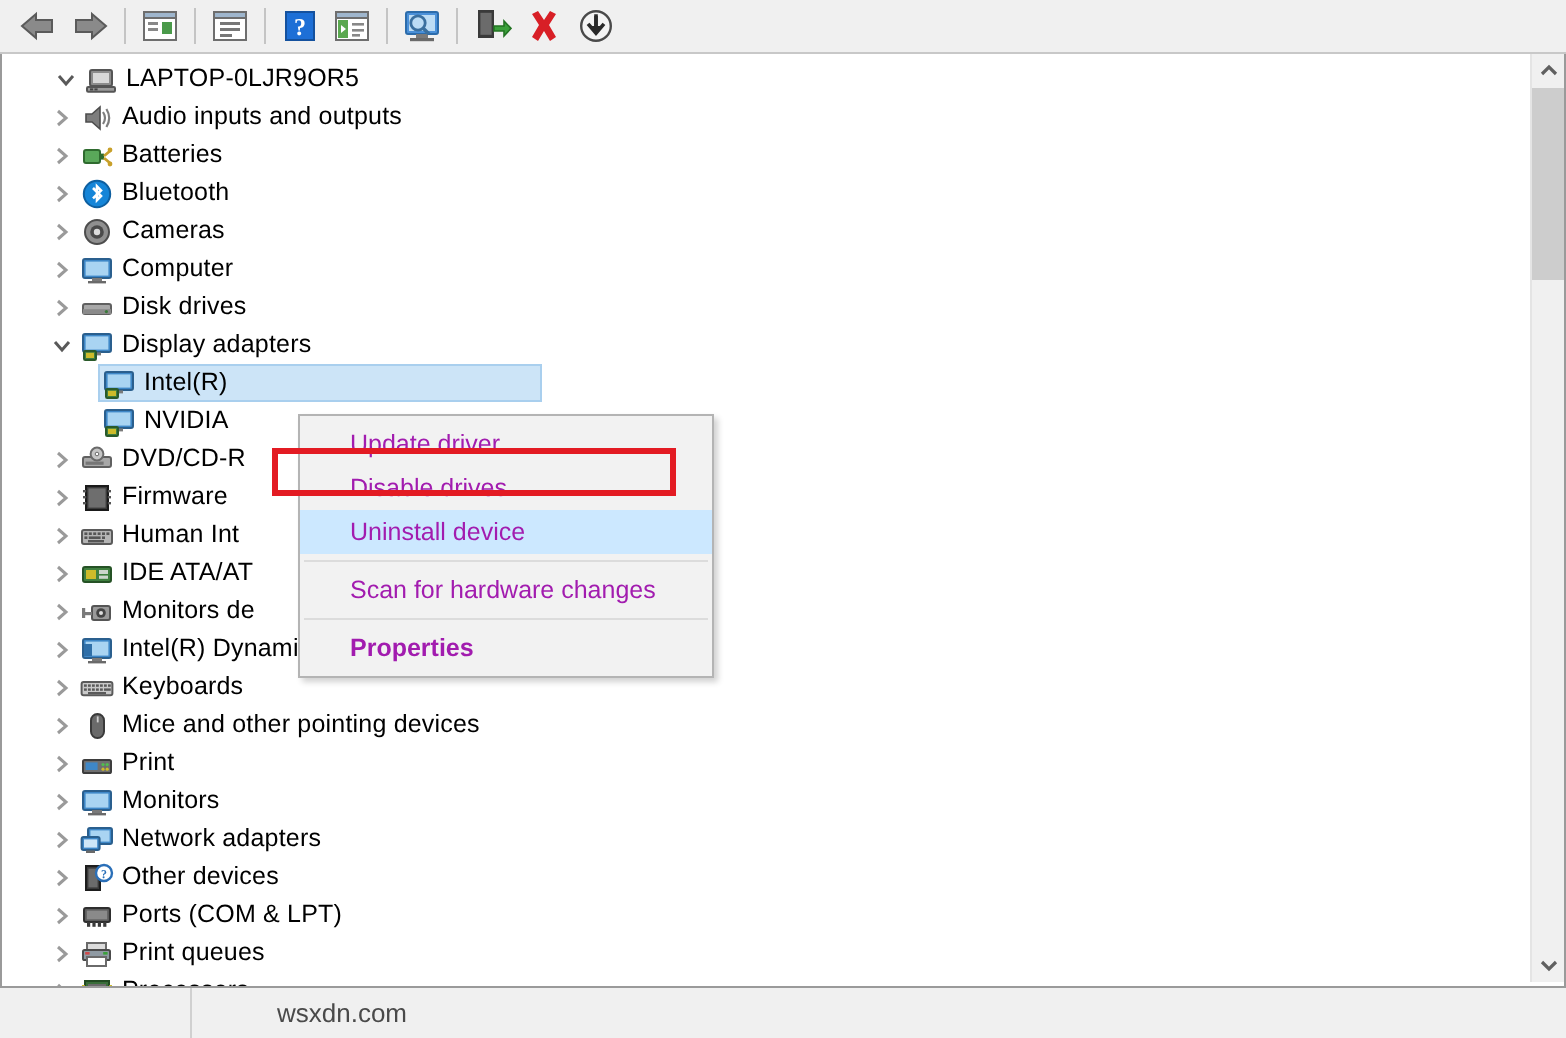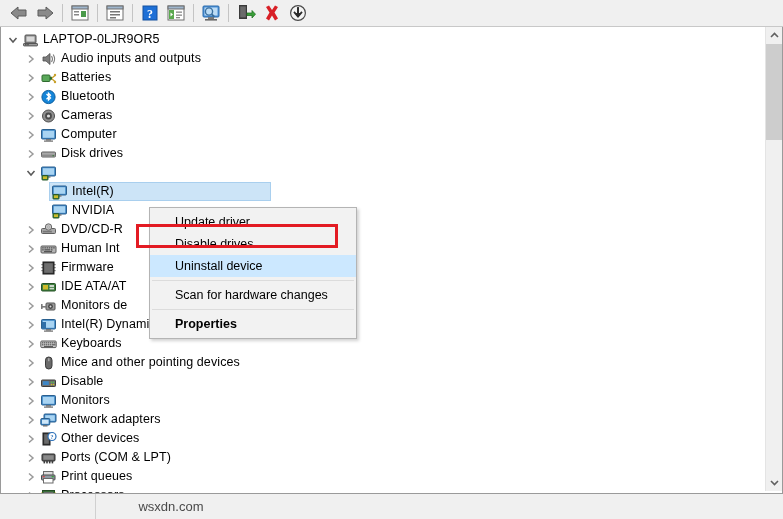--- a/index.html
+++ b/index.html
@@ -77,21 +77,21 @@
     flex: 0 0 18px;
     margin-right: 4px;
     display: flex; align-items: center; justify-content: center;
   }
   .tlabel {
     font-size: 12.5px;
     line-height: 19px;
     color: #000;
     letter-spacing: 0.1px;
   }
-  .lvl0 { padding-left: 4px; }
+  .lvl0 { padding-left: 24px; }
   .lvl1 { padding-left: 22px; }
   .lvl2 { padding-left: 33px; }
 
   .tnode.selected .selbg {
     position: absolute;
     left: 48px;
     top: 0;
     height: 19px;
     background: #cce4f7;
     border: 1px solid #a9cfee;
@@ -139,21 +139,21 @@
     box-shadow: 2px 2px 3px rgba(0,0,0,0.18);
     padding: 3px 0 3px 0;
     box-sizing: border-box;
     z-index: 30;
   }
   .mi {
     height: 22px;
     line-height: 22px;
     padding-left: 25px;
     font-size: 12.5px;
-    color: #000000;
+    color: #a21caf;
     white-space: nowrap;
     position: relative;
   }
   .mi.bold { font-weight: bold; }
   .mi.hl {
     background: #cce8ff;
   }
   .msep {
     height: 1px;
     background: #dcdcdc;
@@ -420,20 +420,21 @@
         </span>
         <span class="ticon">
           <svg width="17" height="16" viewBox="0 0 17 16">
             <rect x="1.5" y="2" width="14" height="9" rx="1" fill="#3e87c7" stroke="#2a5f8e"></rect>
             <rect x="2.8" y="3.2" width="11.4" height="6.6" fill="#a9d4f2"></rect>
             <rect x="7" y="11.2" width="3.5" height="1.5" fill="#7a7a7a"></rect>
             <rect x="2" y="10.5" width="6" height="4.5" rx="0.6" fill="#3f7f3f" stroke="#2a5a2a"></rect>
             <rect x="3" y="11.4" width="4" height="2.6" fill="#cdbb2a"></rect>
           </svg>
         </span>
+        <span class="tlabel">Display adapters</span>
       </div>
       <div class="tnode lvl2 selected">
         <div class="selbg" style="width: 222px;"></div>
         <span class="tw"></span>
         <span class="ticon">
           <svg width="17" height="16" viewBox="0 0 17 16">
             <rect x="1.5" y="2" width="14" height="9" rx="1" fill="#3e87c7" stroke="#2a5f8e"></rect>
             <rect x="2.8" y="3.2" width="11.4" height="6.6" fill="#a9d4f2"></rect>
             <rect x="7" y="11.2" width="3.5" height="1.5" fill="#7a7a7a"></rect>
             <rect x="2" y="10.5" width="6" height="4.5" rx="0.6" fill="#3f7f3f" stroke="#2a5a2a"></rect>
@@ -463,20 +464,40 @@
         </span>
         <span class="ticon">
           <svg width="17" height="16" viewBox="0 0 17 16">
             <rect x="1.5" y="6.5" width="14" height="5" rx="1" fill="#a8a8a8" stroke="#606060"></rect>
             <rect x="2.8" y="8.8" width="9" height="1.6" fill="#767676"></rect>
             <circle cx="8.5" cy="5" r="3.2" fill="#c5c5c5" stroke="#6a6a6a"></circle>
             <circle cx="8.5" cy="5" r="0.9" fill="#ffffff" stroke="#6a6a6a" stroke-width="0.5"></circle>
           </svg>
         </span>
         <span class="tlabel">DVD/CD-R</span>
+      </div>
+      <div class="tnode lvl1">
+        <span class="tw">
+          <svg width="10" height="10" viewBox="0 0 10 10">
+            <path d="M3 1.5 L7 5 L3 8.5" fill="none" stroke="#9a9a9a" stroke-width="1.5"></path>
+          </svg>
+        </span>
+        <span class="ticon">
+          <svg width="17" height="16" viewBox="0 0 17 16">
+            <rect x="3" y="2" width="11" height="12" fill="#3a3a3a" stroke="#1a1a1a"></rect>
+            <rect x="4.2" y="3.2" width="8.6" height="9.6" fill="#6e6e6e"></rect>
+            <rect x="1.5" y="4" width="1.6" height="1.2" fill="#555"></rect>
+            <rect x="1.5" y="7" width="1.6" height="1.2" fill="#555"></rect>
+            <rect x="1.5" y="10" width="1.6" height="1.2" fill="#555"></rect>
+            <rect x="13.9" y="4" width="1.6" height="1.2" fill="#555"></rect>
+            <rect x="13.9" y="7" width="1.6" height="1.2" fill="#555"></rect>
+            <rect x="13.9" y="10" width="1.6" height="1.2" fill="#555"></rect>
+          </svg>
+        </span>
+        <span class="tlabel">Firmware</span>
       </div>
       <div class="tnode lvl1">
         <span class="tw">
           <svg width="10" height="10" viewBox="0 0 10 10">
             <path d="M3 1.5 L7 5 L3 8.5" fill="none" stroke="#9a9a9a" stroke-width="1.5"></path>
           </svg>
         </span>
         <span class="ticon">
           <svg width="17" height="16" viewBox="0 0 17 16">
             <rect x="1" y="5" width="15" height="7" rx="1" fill="#b5b5b5" stroke="#5a5a5a"></rect>
@@ -486,40 +507,20 @@
             <rect x="8.8" y="6.2" width="1.5" height="1.3" fill="#555"></rect>
             <rect x="11" y="6.2" width="1.5" height="1.3" fill="#555"></rect>
             <rect x="13.2" y="6.2" width="1.5" height="1.3" fill="#555"></rect>
             <rect x="2.2" y="8.2" width="1.5" height="1.3" fill="#555"></rect>
             <rect x="4.4" y="8.2" width="5.9" height="1.3" fill="#555"></rect>
             <rect x="11" y="8.2" width="1.5" height="1.3" fill="#555"></rect>
             <rect x="4" y="10" width="8" height="1.2" fill="#555"></rect>
           </svg>
         </span>
         <span class="tlabel">Human Int</span>
-      </div>
-      <div class="tnode lvl1">
-        <span class="tw">
-          <svg width="10" height="10" viewBox="0 0 10 10">
-            <path d="M3 1.5 L7 5 L3 8.5" fill="none" stroke="#9a9a9a" stroke-width="1.5"></path>
-          </svg>
-        </span>
-        <span class="ticon">
-          <svg width="17" height="16" viewBox="0 0 17 16">
-            <rect x="3" y="2" width="11" height="12" fill="#3a3a3a" stroke="#1a1a1a"></rect>
-            <rect x="4.2" y="3.2" width="8.6" height="9.6" fill="#6e6e6e"></rect>
-            <rect x="1.5" y="4" width="1.6" height="1.2" fill="#555"></rect>
-            <rect x="1.5" y="7" width="1.6" height="1.2" fill="#555"></rect>
-            <rect x="1.5" y="10" width="1.6" height="1.2" fill="#555"></rect>
-            <rect x="13.9" y="4" width="1.6" height="1.2" fill="#555"></rect>
-            <rect x="13.9" y="7" width="1.6" height="1.2" fill="#555"></rect>
-            <rect x="13.9" y="10" width="1.6" height="1.2" fill="#555"></rect>
-          </svg>
-        </span>
-        <span class="tlabel">Firmware</span>
       </div>
       <div class="tnode lvl1">
         <span class="tw">
           <svg width="10" height="10" viewBox="0 0 10 10">
             <path d="M3 1.5 L7 5 L3 8.5" fill="none" stroke="#9a9a9a" stroke-width="1.5"></path>
           </svg>
         </span>
         <span class="ticon">
           <svg width="17" height="16" viewBox="0 0 17 16">
             <rect x="1.5" y="4.5" width="14" height="7.5" rx="1" fill="#3f7f3f" stroke="#255225"></rect>
@@ -614,21 +615,21 @@
         <span class="ticon">
           <svg width="17" height="16" viewBox="0 0 17 16">
             <rect x="1.5" y="6" width="14" height="6.5" rx="0.8" fill="#6f6f6f" stroke="#3d3d3d"></rect>
             <rect x="2.8" y="7.2" width="6" height="3.8" fill="#3e87c7"></rect>
             <circle cx="11.5" cy="8.3" r="0.8" fill="#4fbf4f"></circle>
             <circle cx="13.6" cy="8.3" r="0.8" fill="#4fbf4f"></circle>
             <circle cx="11.5" cy="10.6" r="0.8" fill="#cdbb2a"></circle>
             <circle cx="13.6" cy="10.6" r="0.8" fill="#cdbb2a"></circle>
           </svg>
         </span>
-        <span class="tlabel">Disable</span>
+        <span class="tlabel">Print</span>
       </div>
       <div class="tnode lvl1">
         <span class="tw">
           <svg width="10" height="10" viewBox="0 0 10 10">
             <path d="M3 1.5 L7 5 L3 8.5" fill="none" stroke="#9a9a9a" stroke-width="1.5"></path>
           </svg>
         </span>
         <span class="ticon">
           <svg width="17" height="16" viewBox="0 0 17 16">
             <rect x="1.5" y="2.5" width="14" height="9.5" rx="1" fill="#3e87c7" stroke="#2a5f8e"></rect>

